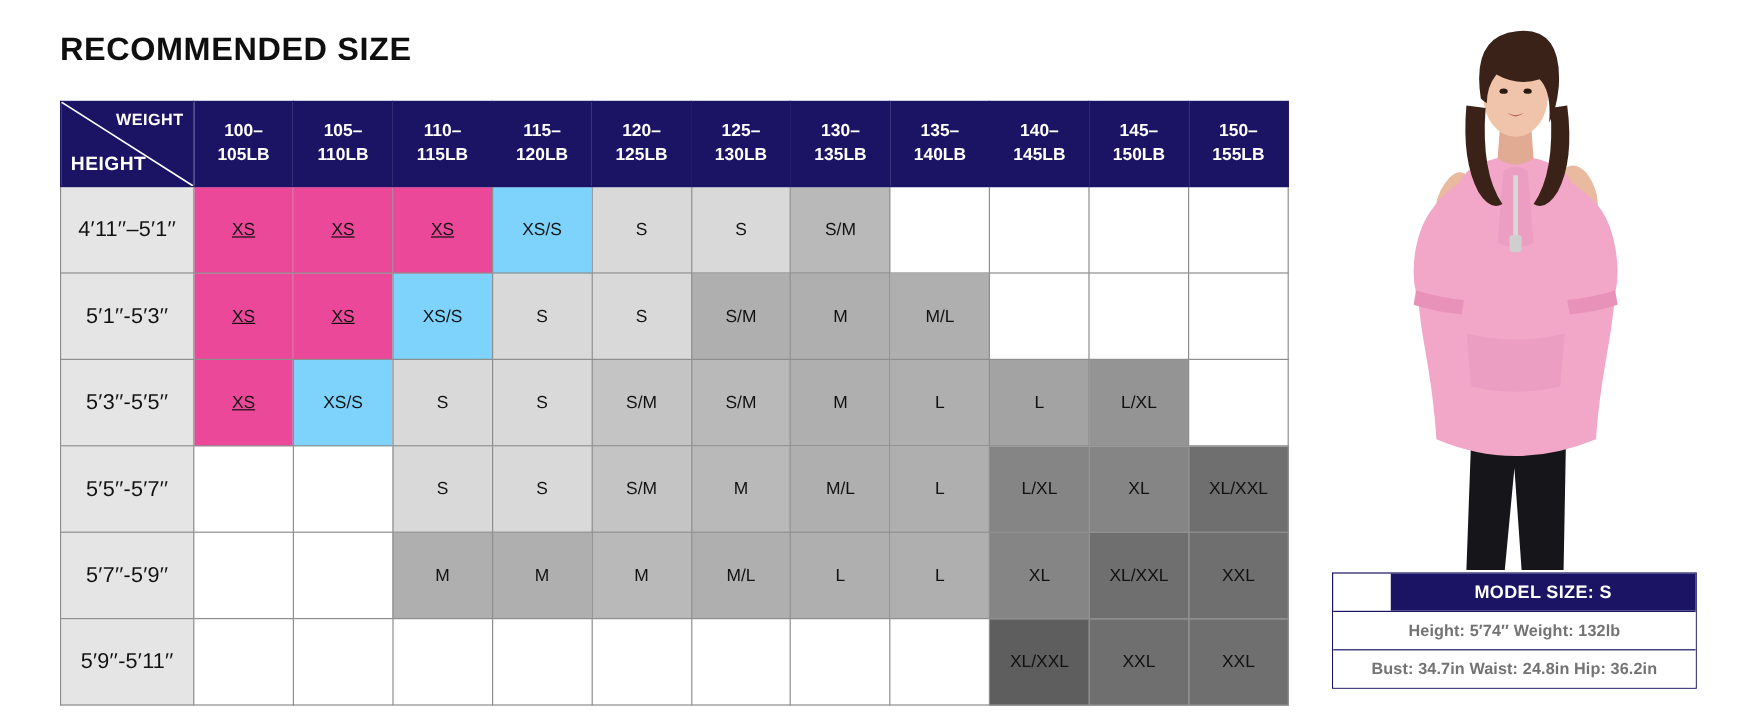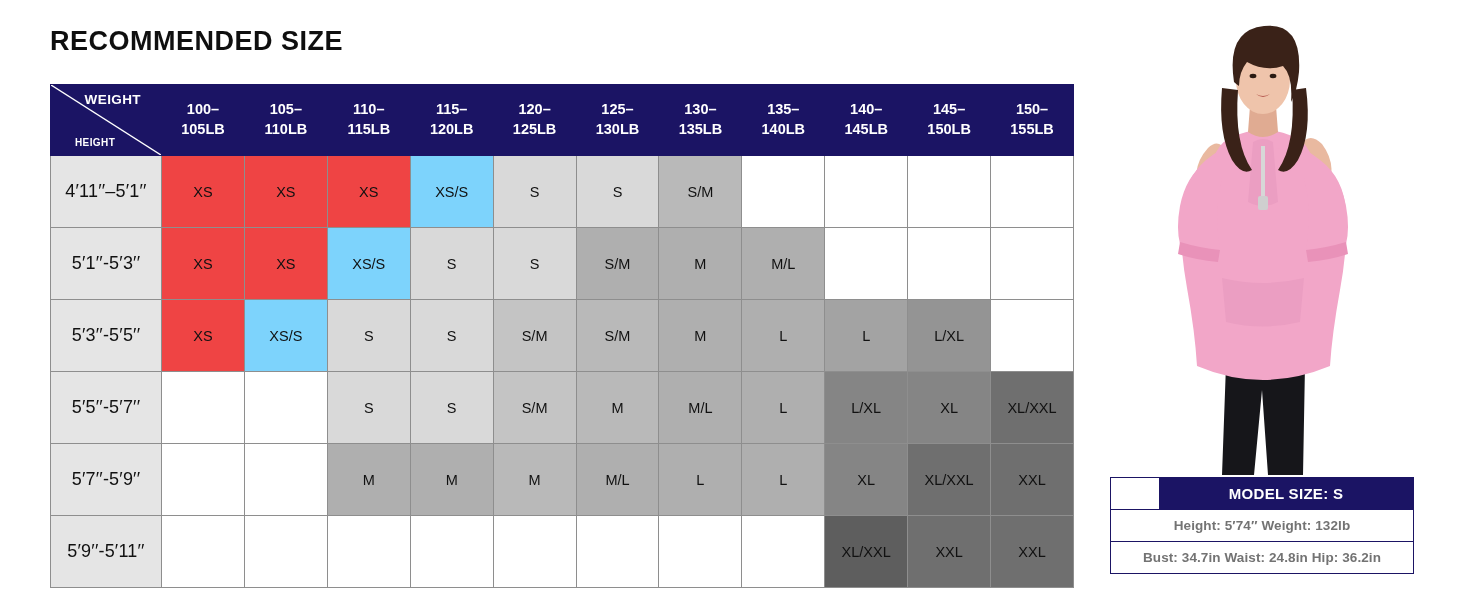--- a/index.html
+++ b/index.html
@@ -69,49 +69,49 @@
     padding: 0 !important;
     overflow: hidden;
   }
   .corner .diag {
     position: absolute;
     left: 0; top: 0;
     width: 100%; height: 100%;
   }
   .corner .w-lbl {
     position: absolute;
-    right: 20px;
+    right: 8px;
     top: 6px;
     font-size: 13.5px;
     font-weight: bold;
     letter-spacing: 0.4px;
   }
   .corner .h-lbl {
     position: absolute;
-    left: 24px;
+    left: 8px;
     bottom: 6px;
-    font-size: 10px;
+    font-size: 16px;
     font-weight: bold;
     letter-spacing: 0.4px;
   }
   td.height-cell {
     font-size: 18px;
     color: #111;
     background: #e5e5e5;
     letter-spacing: 0.2px;
     width: 110px;
   }
   td.size-cell {
     font-size: 14.5px;
     color: #111;
   }
 
   
   .s0  { background: #ffffff; }
-  .s1  { background: #ef4444; }
+  .s1  { background: #ec4899; text-decoration: underline; }
   .s2  { background: #7dd3fc; }
   .s3  { background: #d9d9d9; }
   .s5  { background: #c4c4c4; }
   .s6  { background: #b9b9b9; }
   .s7  { background: #afafaf; }
   .s8  { background: #a3a3a3; }
   .s9  { background: #949494; }
   .s10 { background: #858585; }
   .s11 { background: #6f6f6f; color: #ffffff; }
   .s12 { background: #5e5e5e; color: #ffffff; }

